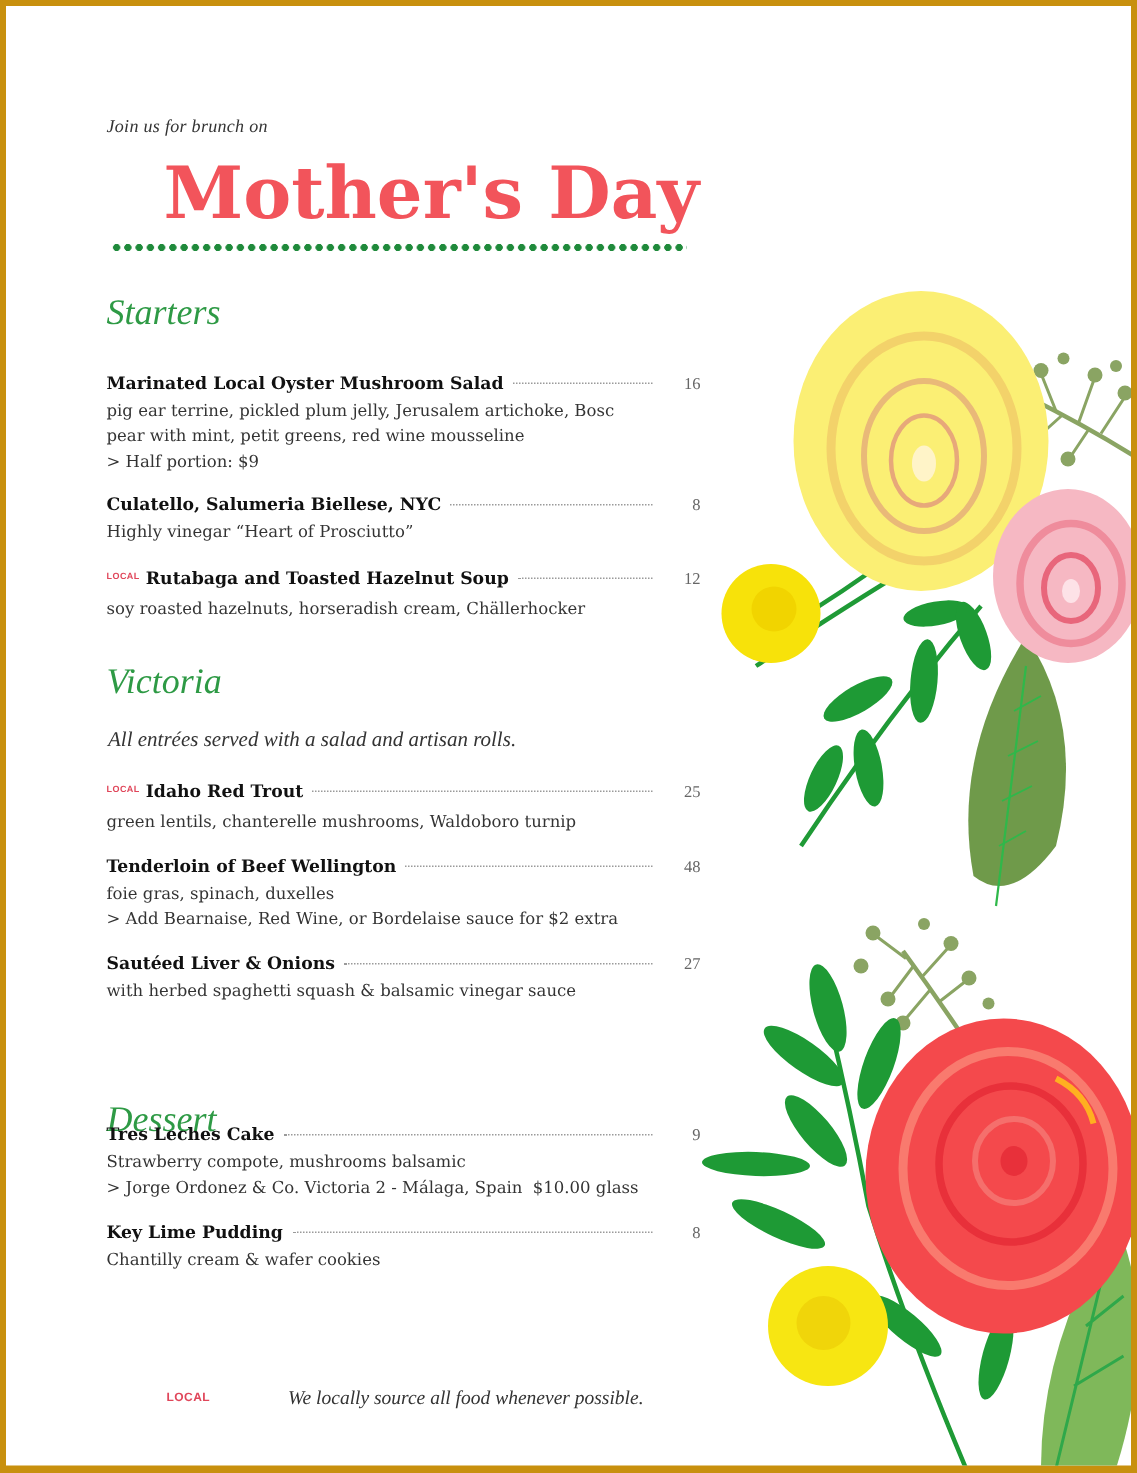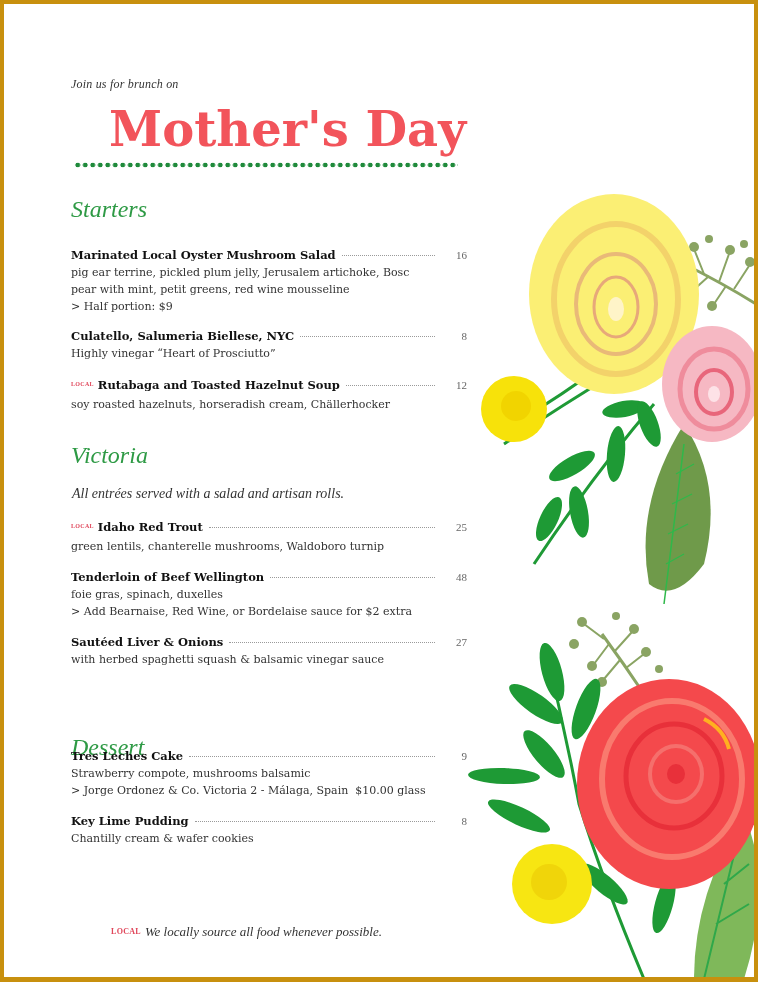--- a/index.html
+++ b/index.html
@@ -44,21 +44,21 @@
       font-family: "Liberation Serif", serif; font-style: italic;
       font-size: 14px; color: #333;
     }
     .item { position: absolute; left: 67px; width: 396px; }
     .item-row {
       display: flex; align-items: baseline; width: 396px;
       font-family: "DejaVu Serif", serif; font-size: 11.5px; color: #111;
       line-height: 18px;
     }
     .local-tag {
-      font-family: Liberation Serif, serif; font-size: 6px; color: #e0465a;
+      font-family: Liberation Sans, sans-serif; font-size: 6px; color: #e0465a;
       font-weight: bold; margin-right: 4px; position: relative; top: -3px;
       letter-spacing: 0.3px;
     }
     .item-name { font-weight: bold; white-space: nowrap; }
     .leader {
       flex: 1; margin: 0 6px; height: 1px;
       border-bottom: 1.5px dotted #9a9a9a; position: relative; top: -3px;
     }
     .price {
       font-family: "Liberation Serif", serif; 
@@ -68,21 +68,21 @@
       font-family: "DejaVu Serif", serif; font-size: 11px; color: #333;
       line-height: 17px;
     }
     .footer {
       position: absolute; left: 107px; top: 920px;
       display: flex; align-items: baseline;
     }
     .footer .local-tag { font-size: 8px; top: -2px; margin-right: 4px; }
     .footer-text {
       font-family: "Liberation Serif", serif; font-style: italic;
-      font-size: 13px; color: #333;
+      font-size: 13px; color: #333; margin-left: 48px;
     }
     .flowers { position: absolute; left: 0; top: 0; width: 758px; height: 982px; pointer-events: none; }
   </style>
 </head>
 <body>
 
 <div class="page">
 
   <svg class="flowers" viewBox="0 0 758 982" xmlns="http://www.w3.org/2000/svg">
 

